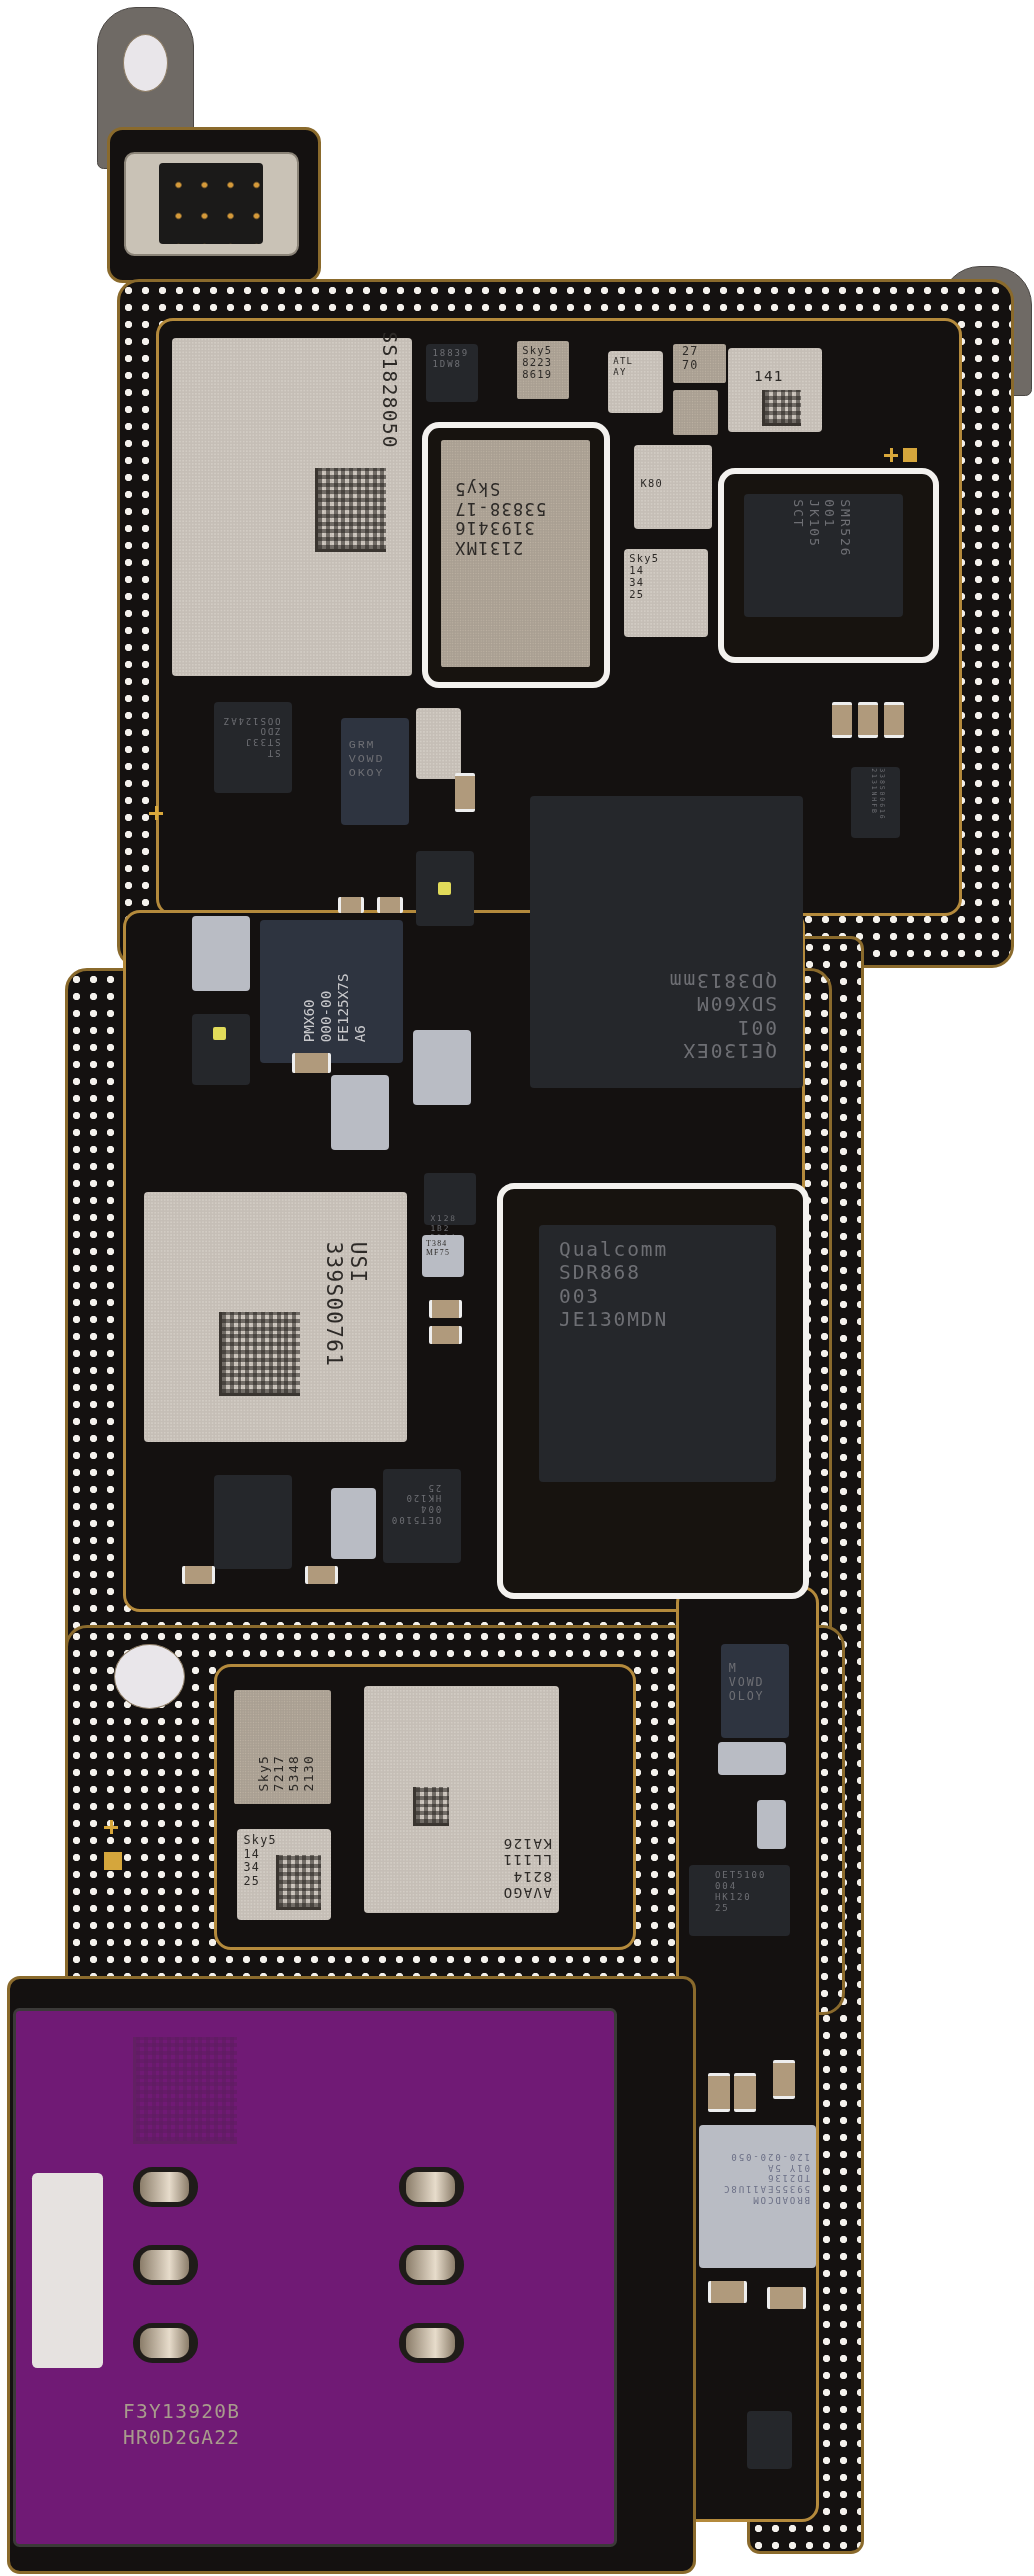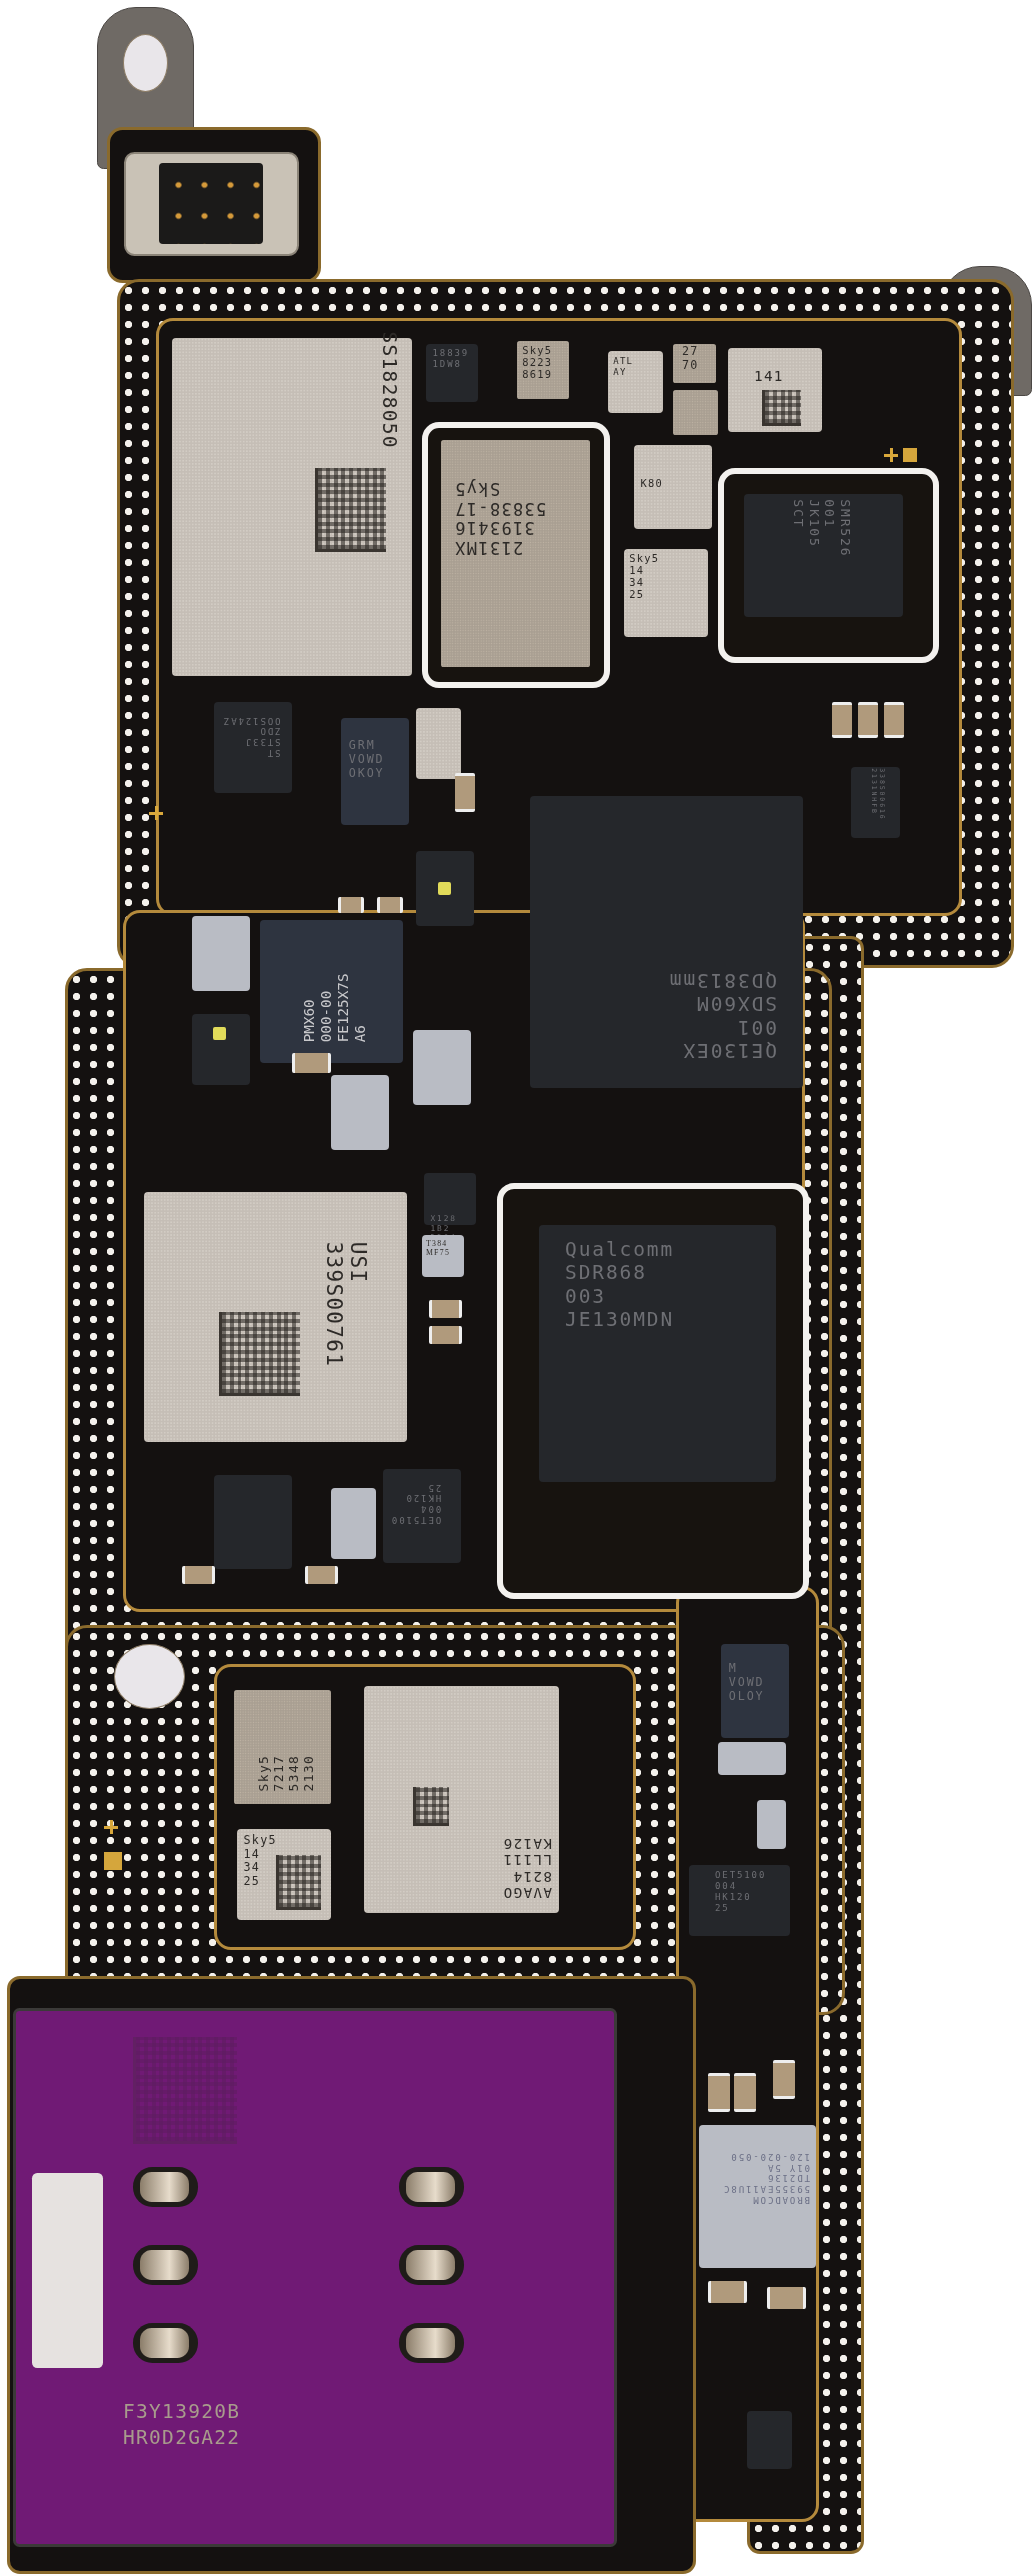--- a/index.html
+++ b/index.html
@@ -112,21 +112,21 @@
 <div class="abs shield-dark" style="left:517px;top:341px;width:52px;height:58px;">
   <div class="abs mark" style="left:5.2px;top:3.9px;font-size:10.4px;">Sky5
 8223
 8619</div>
 </div>
 
 <div class="abs shield" style="left:608px;top:351px;width:55px;height:62px;">
   <div class="abs mark" style="left:5.2px;top:5.2px;font-size:9px;">ATL
 AY</div>
 </div>
-<div class="abs shield-dark" style="left:673px;top:344px;width:43px;height:39px;">
+<div class="abs shield-dark" style="left:673px;top:344px;width:53px;height:39px;">
   <div class="abs mark" style="left:9px;top:1.3px;font-size:11.7px;">27
 70</div>
 </div>
 <div class="abs shield-dark" style="left:673px;top:390px;width:45px;height:45px;"></div>
 
 <div class="abs shield" style="left:728px;top:348px;width:94px;height:84px;">
   <div class="abs mark" style="left:26px;top:19.5px;font-size:14.3px;">141</div>
   <div class="abs datamatrix" style="left:34px;top:42px;width:39px;height:36px;"></div>
 </div>
 
@@ -158,21 +158,21 @@
   </div>
 </div>
 
 <div class="abs chip-black" style="left:214px;top:702px;width:78px;height:91px;">
   <div class="abs mark-light rot180" style="left:7.8px;top:13px;font-size:9px;">ST
 ST33J
 ZDO
 OOS124AZ</div>
 </div>
 <div class="abs chip-blue" style="left:341px;top:718px;width:68px;height:107px;">
-  <div class="abs mark-light" style="left:7.8px;top:19.5px;font-size:11.7px;">GRM
+  <div class="abs mark-light" style="left:7.8px;top:19.5px;font-size:11.7px;font-family:Liberation Mono, monospace;">GRM
 VOWD
 OKOY</div>
 </div>
 <div class="abs shield" style="left:416px;top:708px;width:45px;height:71px;"></div>
 
 <div class="abs chip-black" style="left:530px;top:796px;width:273px;height:292px;">
   <div class="abs mark-light rot180" style="left:26px;top:26px;width:221px;height:240px;font-size:19.5px;text-align:left;">QE130EX
 001
 SDX60M
 QD3813mm</div>
@@ -210,21 +210,21 @@
 1B2
 D304</div>
 </div>
 <div class="abs chip-grey" style="left:422px;top:1235px;width:42px;height:42px;font-family:Liberation Serif, serif;">
   <div class="abs mark" style="left:3.9px;top:5.2px;font-size:7.8px;">T384
 MF75</div>
 </div>
 
 <div class="abs outline-white" style="left:497px;top:1183px;width:312px;height:416px;">
   <div class="abs chip-black" style="left:36px;top:36px;width:237px;height:257px;">
-    <div class="abs mark-light" style="left:26px;top:13px;width:195px;font-size:19.5px;">Qualcomm
+    <div class="abs mark-light" style="left:20px;top:13px;width:195px;font-size:19.5px;">Qualcomm
 SDR868
 003
 JE130MDN</div>
   </div>
 </div>
 
 <div class="abs chip-black" style="left:214px;top:1475px;width:78px;height:94px;"></div>
 <div class="abs chip-black" style="left:383px;top:1469px;width:78px;height:94px;">
   <div class="abs mark-light rot180" style="left:6.5px;top:13px;font-size:9px;">OET5100
 004

